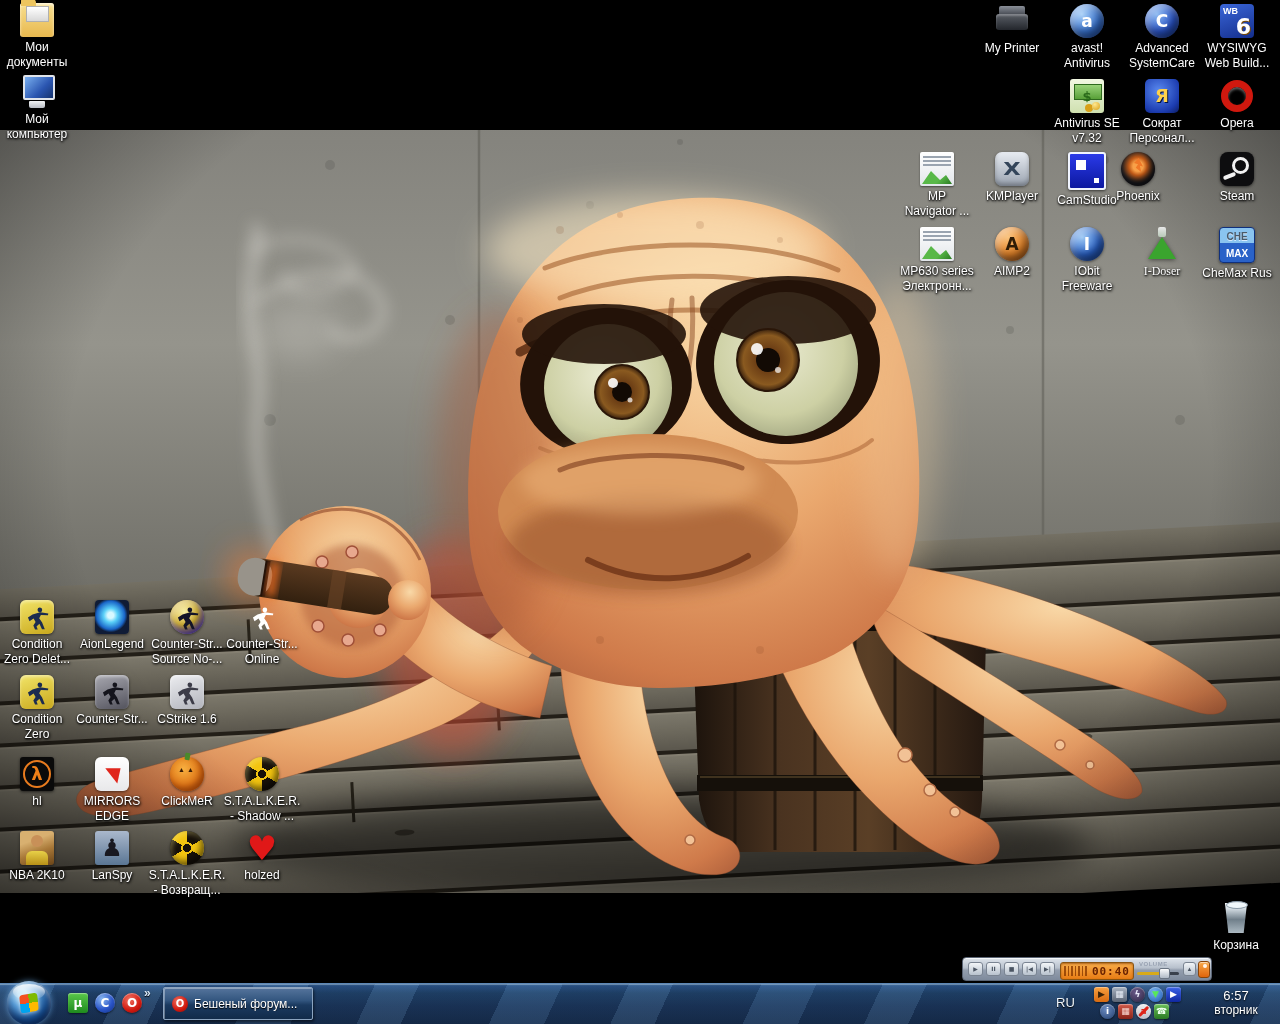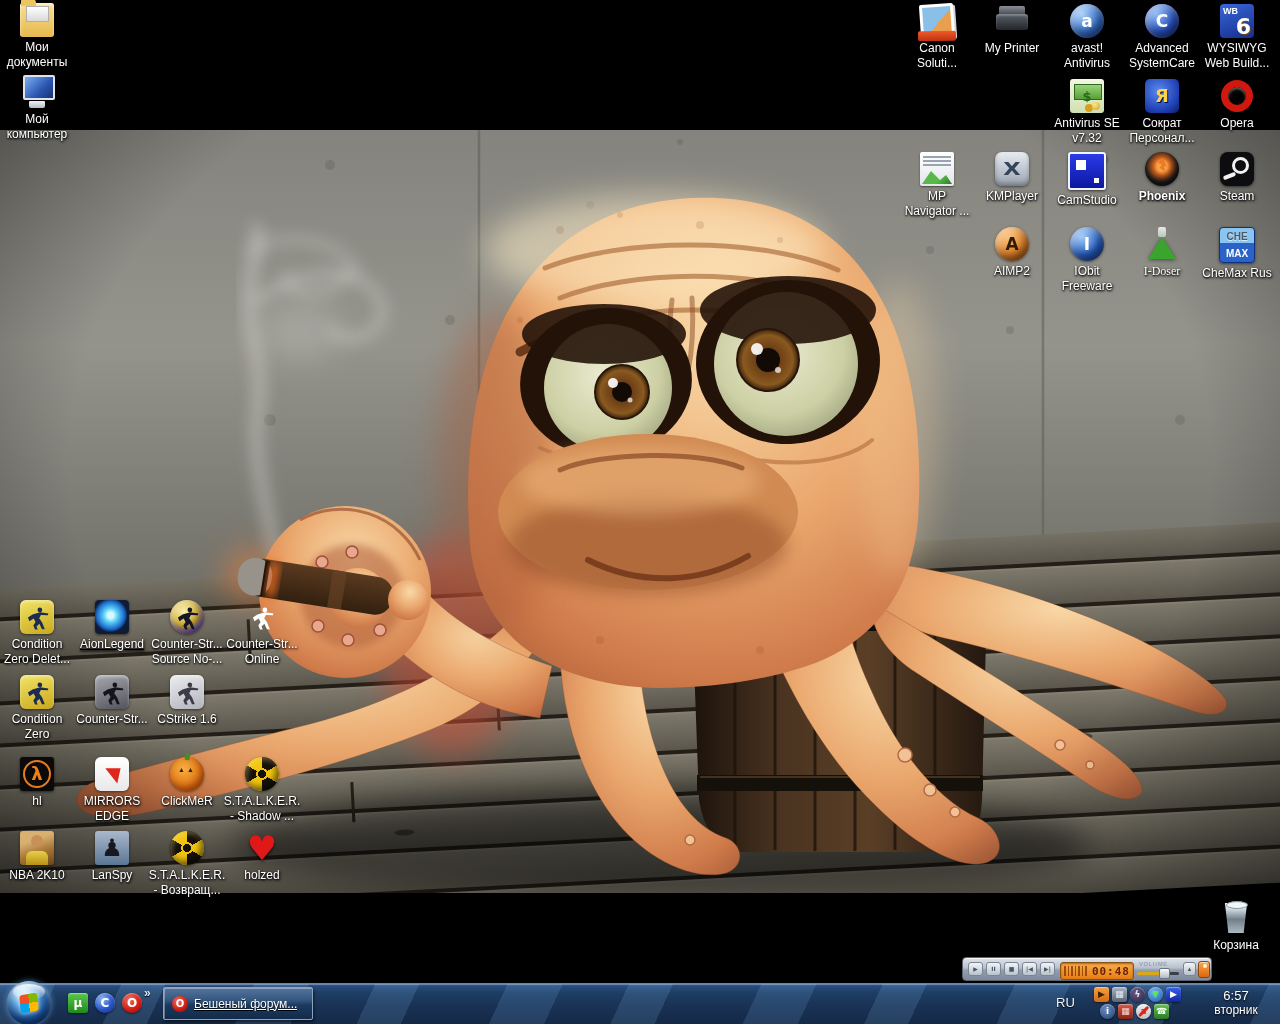--- a/index.html
+++ b/index.html
@@ -82,21 +82,21 @@
 
 
 .taskbar{position:absolute;left:0;bottom:0;width:1280px;height:40px;background:repeating-linear-gradient(115deg,rgba(110,160,210,.18) 0 50px,rgba(20,45,80,.12) 50px 110px,rgba(130,180,225,.16) 110px 150px,rgba(15,35,65,.10) 150px 230px),linear-gradient(180deg,#41719f 0,#2a5184 2px,#1f4066 9px,#1a3356 22px,#152a47 40px);border-top:1px solid #5d87b5;box-shadow:inset 0 1px 0 rgba(255,255,255,.25);}
 .start-orb{position:absolute;left:7px;top:-3px;width:44px;height:44px;border-radius:50%;background:radial-gradient(circle at 34% 28%,#b8e0f8 0 10%,#5aa0dc 32%,#1c5495 62%,#0a2a55 88%);box-shadow:0 0 6px rgba(120,190,255,.6),inset 0 -4px 8px rgba(0,20,60,.7),inset 0 3px 5px rgba(255,255,255,.55);cursor:pointer;}
 .start-orb::before{content:"";position:absolute;left:6px;top:3px;width:32px;height:16px;border-radius:50%;background:linear-gradient(180deg,rgba(255,255,255,.85),rgba(255,255,255,.05));}
 .start-orb::after{content:"";position:absolute;left:13px;top:13px;width:18px;height:18px;border-radius:3px;background:conic-gradient(#7fba00 0 90deg,#ffb900 90deg 180deg,#00a4ef 180deg 270deg,#f25022 270deg 360deg);transform:rotate(-6deg) skewY(-4deg);box-shadow:0 0 4px rgba(255,255,255,.7);}
 .quick-launch{position:absolute;left:68px;top:9px;display:flex;gap:7px;}
 .ql-chevron{position:absolute;left:144px;top:2px;color:#d8e8f8;font-size:12px;font-weight:bold;text-shadow:0 1px 1px #000;cursor:pointer;}
 .task-button{position:absolute;left:163px;top:3px;width:150px;height:33px;display:flex;align-items:center;gap:6px;padding:0 8px;box-sizing:border-box;border:1px solid #8ba4c0;border-radius:2px;background:linear-gradient(180deg,#55749c 0,#33567f 40%,#1b3a60 55%,#122b4a 100%);box-shadow:inset 1px 1px 0 rgba(255,255,255,.35),1px 2px 3px rgba(0,0,0,.5);color:#fff;font-size:12px;cursor:pointer;}
 .tb-ico{width:16px;height:16px;border-radius:50%;display:flex;align-items:center;justify-content:center;font-family:"DejaVu Sans",sans-serif;font-weight:bold;font-size:10px;flex:none;}
-.tb-label{white-space:nowrap;overflow:hidden;text-shadow:0 1px 1px #000;text-decoration:underline;}
+.tb-label{white-space:nowrap;overflow:hidden;text-shadow:0 1px 1px #000;}
 .lang{position:absolute;left:1056px;top:11px;color:#eef4fa;font-size:13px;text-shadow:0 1px 1px #000;cursor:pointer;}
 .tray-icons{position:absolute;left:1094px;top:3px;width:96px;}
 .tray-row{display:flex;gap:3px;margin-bottom:2px;}
 .tray-row.second{margin-left:6px;}
 .clock{position:absolute;right:4px;top:4px;width:80px;text-align:center;color:#fff;line-height:15px;cursor:pointer;text-shadow:0 1px 2px #000;}
 .clock .t{font-size:13px;}
 .clock .d{font-size:12px;}
 
 
 .mini-player{position:absolute;left:962px;top:957px;width:250px;height:24px;border-radius:4px;background:linear-gradient(180deg,#dfe5ec 0,#b7c0cc 45%,#939eae 55%,#7e8a9c 100%);border:1px solid #5a6474;box-shadow:0 2px 4px rgba(0,0,0,.6),inset 0 1px 0 rgba(255,255,255,.7);box-sizing:border-box;}
@@ -342,27 +342,20 @@
           <div>документы</div>
         </div>
       </div>
       <div class="desktop-icon" style="left: -9px; top: 75px;">
         <div class="di-img t-pc"></div>
         <div class="di-label">
           <div>Мой</div>
           <div>компьютер</div>
         </div>
       </div>
-      <div class="desktop-icon" style="left: 891px; top: 4px;">
-        <div class="di-img t-photos"></div>
-        <div class="di-label">
-          <div>Canon</div>
-          <div>Soluti...</div>
-        </div>
-      </div>
       <div class="desktop-icon" style="left: 966px; top: 4px;">
         <div class="di-img t-printer"></div>
         <div class="di-label">
           <div>My Printer</div>
         </div>
       </div>
       <div class="desktop-icon" style="left: 1041px; top: 4px;">
         <div class="di-img round" style="background: radial-gradient(circle at 35% 30%, rgb(168, 208, 248), rgb(58, 116, 208) 55%, rgb(20, 60, 144));">
           <span class="di-glyph" style="color: rgb(255, 255, 255);">a</span>
         </div>
@@ -427,30 +420,37 @@
         <div class="di-label">
           <div>KMPlayer</div>
         </div>
       </div>
       <div class="desktop-icon" style="left: 1041px; top: 152px;">
         <div class="di-img t-camstudio"></div>
         <div class="di-label">
           <div>CamStudio</div>
         </div>
       </div>
-      <div class="desktop-icon" style="left: 1116px; top: 152px; font-weight: bold;">
+      <div class="desktop-icon" style="left: 1092px; top: 152px;">
         <div class="di-img t-phoenix"></div>
         <div class="di-label">
           <div>Phoenix</div>
         </div>
       </div>
       <div class="desktop-icon" style="left: 1191px; top: 152px;">
         <div class="di-img t-steam"></div>
         <div class="di-label">
           <div>Steam</div>
+        </div>
+      </div>
+      <div class="desktop-icon" style="left: 891px; top: 227px;">
+        <div class="di-img t-book t-doc"></div>
+        <div class="di-label">
+          <div>MP630 series</div>
+          <div>Электронн...</div>
         </div>
       </div>
       <div class="desktop-icon" style="left: 966px; top: 227px;">
         <div class="di-img round" style="background: radial-gradient(circle at 38% 30%, rgb(248, 192, 120), rgb(232, 134, 42) 55%, rgb(138, 68, 16));">
           <span class="di-glyph" style="color: rgb(46, 28, 6);">A</span>
         </div>
         <div class="di-label">
           <div>AIMP2</div>
         </div>
       </div>
@@ -479,21 +479,21 @@
         <div class="di-img sqr" style="background: linear-gradient(160deg, rgb(242, 228, 104), rgb(201, 168, 28));">
           <svg viewBox="0 0 24 24" width="27" height="27">
             <path d="M14.2 3.2a2.1 2.1 0 1 1-.2 4.2 2.1 2.1 0 0 1 .2-4.2zM9.8 8.6l4.6-1.2 7.2 1-.3 1.5-6.3-.2-1.5 3 2.6 3.8 2.4 5.9-2.5.1-2.3-4.9-2.6 2.5 1.1 2.5-2.4.1-1.5-3.6 2-3-1.8-3.2-3.6 2.5L3.5 12l4.1-2.6z" fill="#1c2c50"></path>
           </svg>
         </div>
         <div class="di-label">
           <div>Condition</div>
           <div>Zero Delet...</div>
         </div>
       </div>
-      <div class="desktop-icon" style="left: 66px; top: 600px; text-decoration: underline;">
+      <div class="desktop-icon" style="left: 66px; top: 600px;">
         <div class="di-img t-aion"></div>
         <div class="di-label">
           <div>AionLegend</div>
         </div>
       </div>
       <div class="desktop-icon" style="left: 141px; top: 600px;">
         <div class="di-img round" style="background: radial-gradient(circle at 42% 35%, rgb(248, 240, 168), rgb(216, 181, 56) 45%, rgb(106, 74, 216) 78%, rgb(36, 20, 88));">
           <svg viewBox="0 0 24 24" width="27" height="27">
             <path d="M14.2 3.2a2.1 2.1 0 1 1-.2 4.2 2.1 2.1 0 0 1 .2-4.2zM9.8 8.6l4.6-1.2 7.2 1-.3 1.5-6.3-.2-1.5 3 2.6 3.8 2.4 5.9-2.5.1-2.3-4.9-2.6 2.5 1.1 2.5-2.4.1-1.5-3.6 2-3-1.8-3.2-3.6 2.5L3.5 12l4.1-2.6z" fill="#141428"></path>
           </svg>
@@ -609,21 +609,21 @@
         <div class="di-label">
           <div>Корзина</div>
         </div>
       </div>
     </div>
 
   <div class="mini-player">
     <span id="mp-buttons"><div class="mp-btn" style="left: 5px;">▶</div><div class="mp-btn" style="left: 23px;">II</div><div class="mp-btn" style="left: 41px;">■</div><div class="mp-btn" style="left: 59px;">|◀</div><div class="mp-btn" style="left: 77px;">▶|</div></span>
     <div class="mp-lcd">
       <div class="mp-spec"></div>
-      <span class="mp-time">00:48</span>
+      <span class="mp-time">00:40</span>
     </div>
     <span class="mp-vol-label">VOLUME</span>
     <div class="mp-vol-track"></div>
     <div class="mp-vol-thumb"></div>
     <div class="mp-eject">▲</div>
     <div class="mp-close"></div>
   </div>
 
   <div class="taskbar">
     <div class="start-orb"></div>

